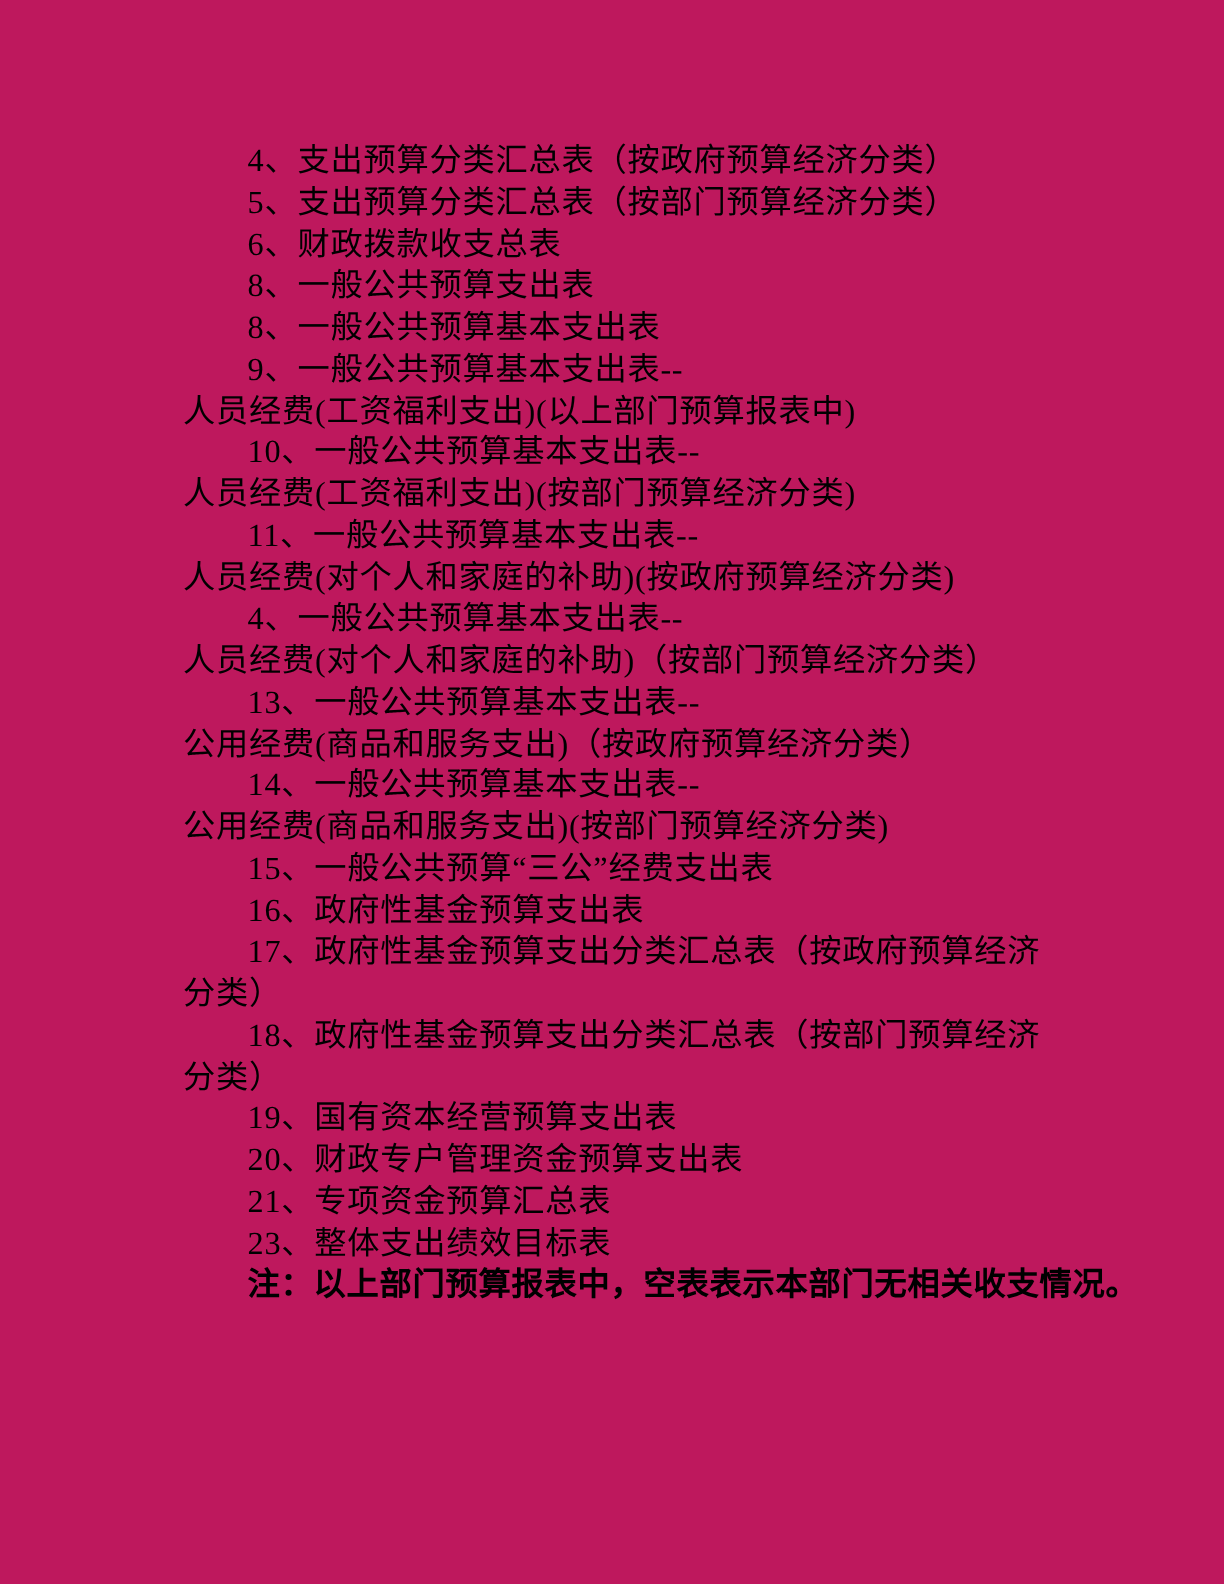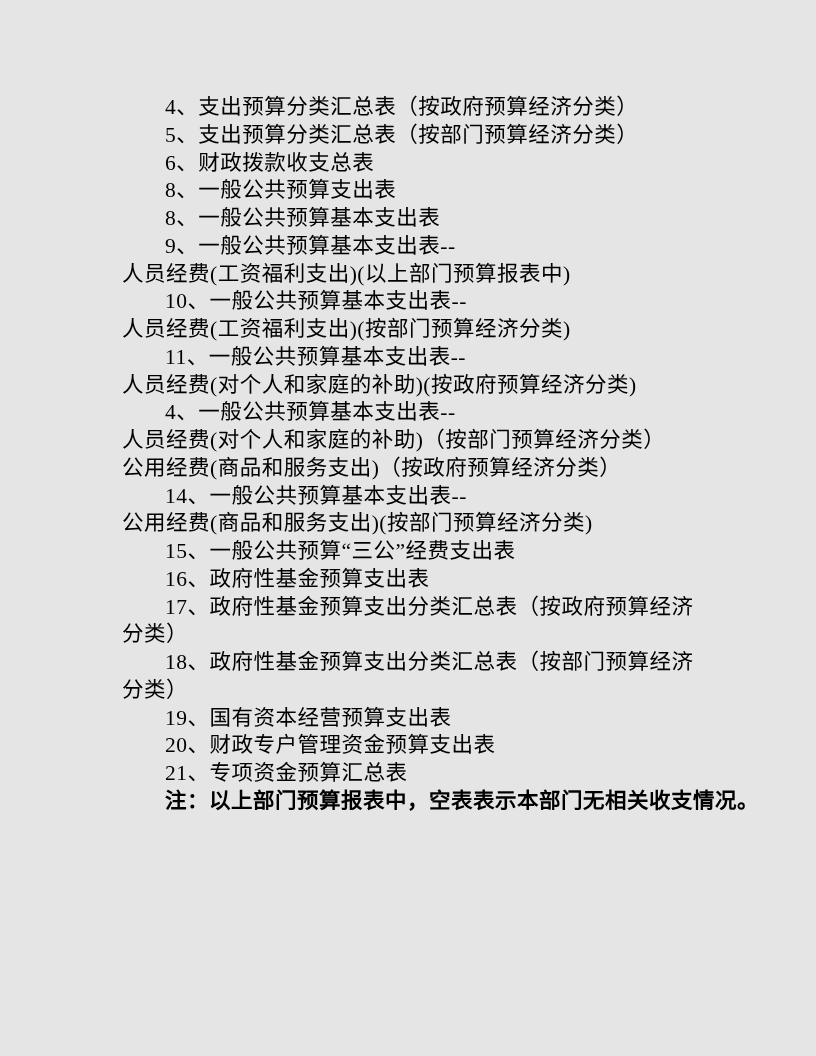--- a/index.html
+++ b/index.html
@@ -9,21 +9,21 @@
   body {
     width: 816px;
     height: 1056px;
     background: #ffffff;
     overflow: hidden;
   }
   .page {
     position: relative;
     width: 816px;
     height: 1056px;
-    background: #e5e5e5;
+    background: #be185d;
     overflow: hidden;
     font-family: "Liberation Serif", "DejaVu Serif", serif;
     color: #000000;
   }
   .content {
     position: absolute;
     top: 94px;
     left: 122px;
     width: 596px;
   }
@@ -52,27 +52,29 @@
     <div class="ln ind">8、一般公共预算支出表</div>
     <div class="ln ind">8、一般公共预算基本支出表</div>
     <div class="ln ind">9、一般公共预算基本支出表--</div>
     <div class="ln">人员经费(工资福利支出)(以上部门预算报表中)</div>
     <div class="ln ind">10、一般公共预算基本支出表--</div>
     <div class="ln">人员经费(工资福利支出)(按部门预算经济分类)</div>
     <div class="ln ind">11、一般公共预算基本支出表--</div>
     <div class="ln">人员经费(对个人和家庭的补助)(按政府预算经济分类)</div>
     <div class="ln ind">4、一般公共预算基本支出表--</div>
     <div class="ln">人员经费(对个人和家庭的补助)（按部门预算经济分类）</div>
+    <div class="ln ind">13、一般公共预算基本支出表--</div>
     <div class="ln">公用经费(商品和服务支出)（按政府预算经济分类）</div>
     <div class="ln ind">14、一般公共预算基本支出表--</div>
     <div class="ln">公用经费(商品和服务支出)(按部门预算经济分类)</div>
     <div class="ln ind">15、一般公共预算“三公”经费支出表</div>
     <div class="ln ind">16、政府性基金预算支出表</div>
     <div class="ln ind">17、政府性基金预算支出分类汇总表（按政府预算经济</div>
     <div class="ln">分类）</div>
     <div class="ln ind">18、政府性基金预算支出分类汇总表（按部门预算经济</div>
     <div class="ln">分类）</div>
     <div class="ln ind">19、国有资本经营预算支出表</div>
     <div class="ln ind">20、财政专户管理资金预算支出表</div>
     <div class="ln ind">21、专项资金预算汇总表</div>
+    <div class="ln ind">23、整体支出绩效目标表</div>
     <div class="ln ind note">注：以上部门预算报表中，空表表示本部门无相关收支情况。</div>
   </div>
 </div>
 
 </body></html>

